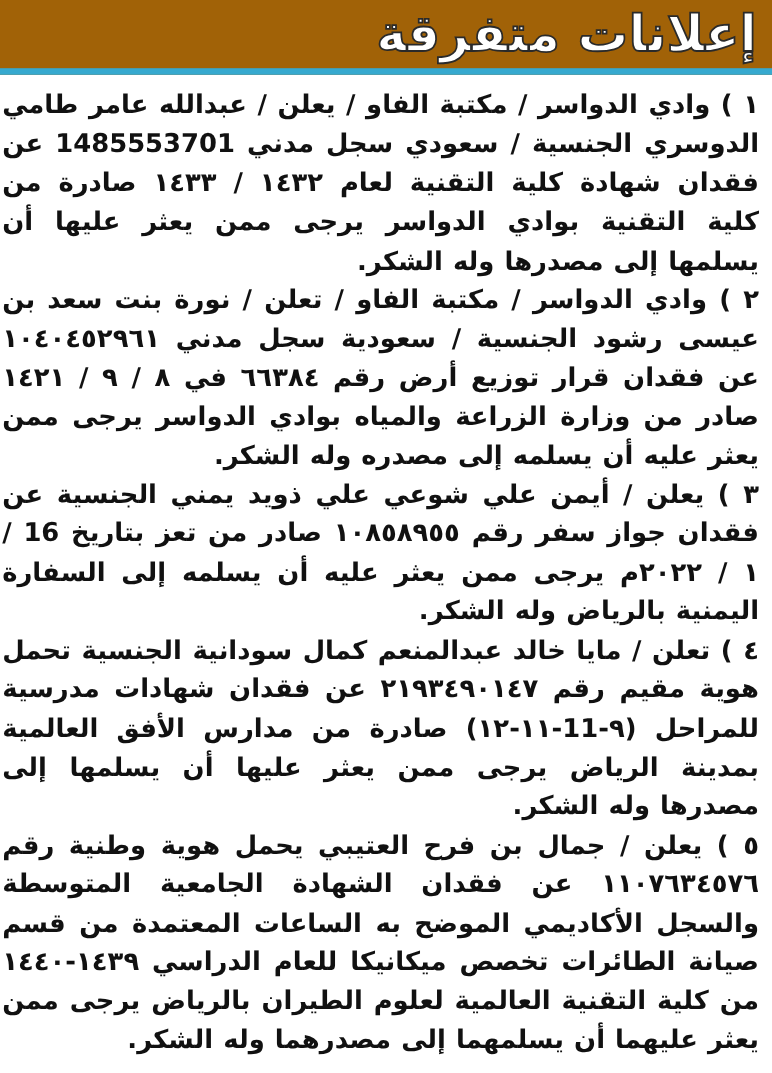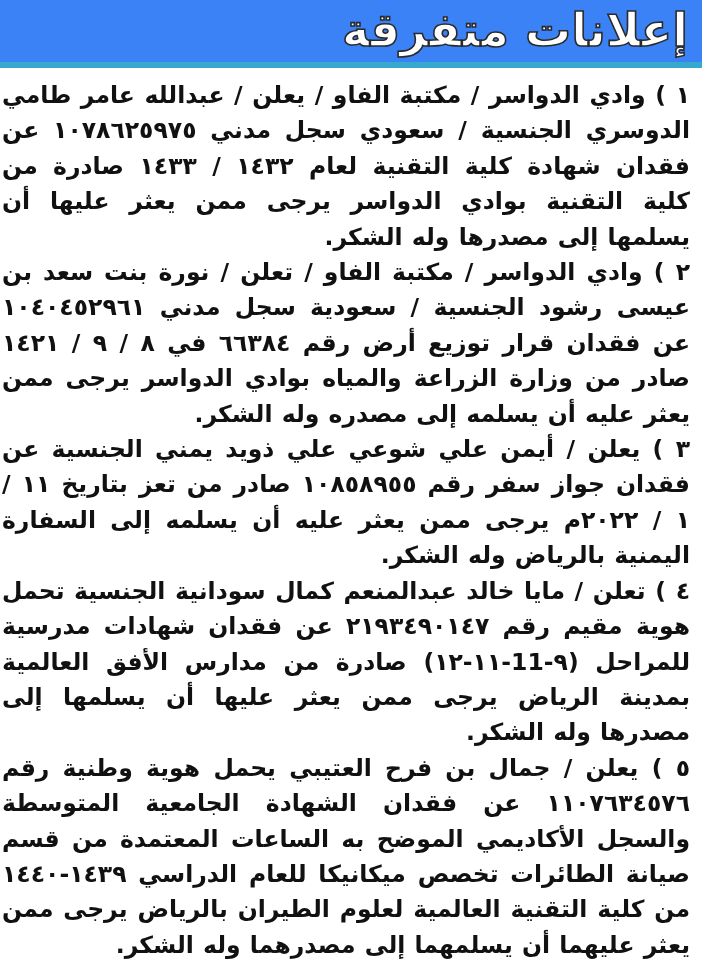--- a/index.html
+++ b/index.html
@@ -14,21 +14,21 @@
       position: relative;
       font-family: "DejaVu Sans", sans-serif;
       color: #111111;
     }
     .header {
       position: absolute;
       top: 0;
       left: 0;
       width: 702px;
       height: 62px;
-      background: #3b82f6;
+      background: #a16207;
       border-bottom: 6px solid #36a9cf;
       box-sizing: content-box;
     }
     .header-title {
       position: absolute;
       right: 14px;
       top: 2px;
       font-family: "DejaVu Sans", sans-serif;
       font-weight: bold;
       font-size: 46px;
@@ -65,27 +65,27 @@
   </style>
 </head>
 <body>
 
 <div class="header">
   <div class="header-title">إعلانات متفرقة</div>
 </div>
 
 <div class="content">
   <div class="ad">
-    <p class="ad-text"><span class="ad-number">١ ) </span><span>وادي الدواسر / مكتبة الفاو / يعلن / عبدالله عامر طامي الدوسري الجنسية / سعودي سجل مدني ١٠٧٨٦٢٥٩٧٥ عن فقدان شهادة كلية التقنية لعام ١٤٣٢ / ١٤٣٣ صادرة من كلية التقنية بوادي الدواسر يرجى ممن يعثر عليها أن يسلمها إلى مصدرها وله الشكر.</span></p>
+    <p class="ad-text"><span class="ad-number">١ ) </span><span>وادي الدواسر / مكتبة الفاو / يعلن / عبدالله عامر طامي الدوسري الجنسية / سعودي سجل مدني 1485553701 عن فقدان شهادة كلية التقنية لعام ١٤٣٢ / ١٤٣٣ صادرة من كلية التقنية بوادي الدواسر يرجى ممن يعثر عليها أن يسلمها إلى مصدرها وله الشكر.</span></p>
   </div>
   <div class="ad">
     <p class="ad-text"><span class="ad-number">٢ ) </span><span>وادي الدواسر / مكتبة الفاو / تعلن / نورة بنت سعد بن عيسى رشود الجنسية / سعودية سجل مدني ١٠٤٠٤٥٢٩٦١ عن فقدان قرار توزيع أرض رقم ٦٦٣٨٤ في ٨ / ٩ / ١٤٢١ صادر من وزارة الزراعة والمياه بوادي الدواسر يرجى ممن يعثر عليه أن يسلمه إلى مصدره وله الشكر.</span></p>
   </div>
   <div class="ad">
-    <p class="ad-text"><span class="ad-number">٣ ) </span><span>يعلن / أيمن علي شوعي علي ذويد يمني الجنسية عن فقدان جواز سفر رقم ١٠٨٥٨٩٥٥ صادر من تعز بتاريخ ١١ / ١ / ٢٠٢٢م يرجى ممن يعثر عليه أن يسلمه إلى السفارة اليمنية بالرياض وله الشكر.</span></p>
+    <p class="ad-text"><span class="ad-number">٣ ) </span><span>يعلن / أيمن علي شوعي علي ذويد يمني الجنسية عن فقدان جواز سفر رقم ١٠٨٥٨٩٥٥ صادر من تعز بتاريخ 16 / ١ / ٢٠٢٢م يرجى ممن يعثر عليه أن يسلمه إلى السفارة اليمنية بالرياض وله الشكر.</span></p>
   </div>
   <div class="ad">
     <p class="ad-text"><span class="ad-number">٤ ) </span><span>تعلن / مايا خالد عبدالمنعم كمال سودانية الجنسية تحمل هوية مقيم رقم ٢١٩٣٤٩٠١٤٧ عن فقدان شهادات مدرسية للمراحل (٩-11-١١-١٢) صادرة من مدارس الأفق العالمية بمدينة الرياض يرجى ممن يعثر عليها أن يسلمها إلى مصدرها وله الشكر.</span></p>
   </div>
   <div class="ad">
     <p class="ad-text"><span class="ad-number">٥ ) </span><span>يعلن / جمال بن فرح العتيبي يحمل هوية وطنية رقم ١١٠٧٦٣٤٥٧٦ عن فقدان الشهادة الجامعية المتوسطة والسجل الأكاديمي الموضح به الساعات المعتمدة من قسم صيانة الطائرات تخصص ميكانيكا للعام الدراسي ١٤٣٩-١٤٤٠ من كلية التقنية العالمية لعلوم الطيران بالرياض يرجى ممن يعثر عليهما أن يسلمهما إلى مصدرهما وله الشكر.</span></p>
   </div>
 </div>
 
 </body></html>

